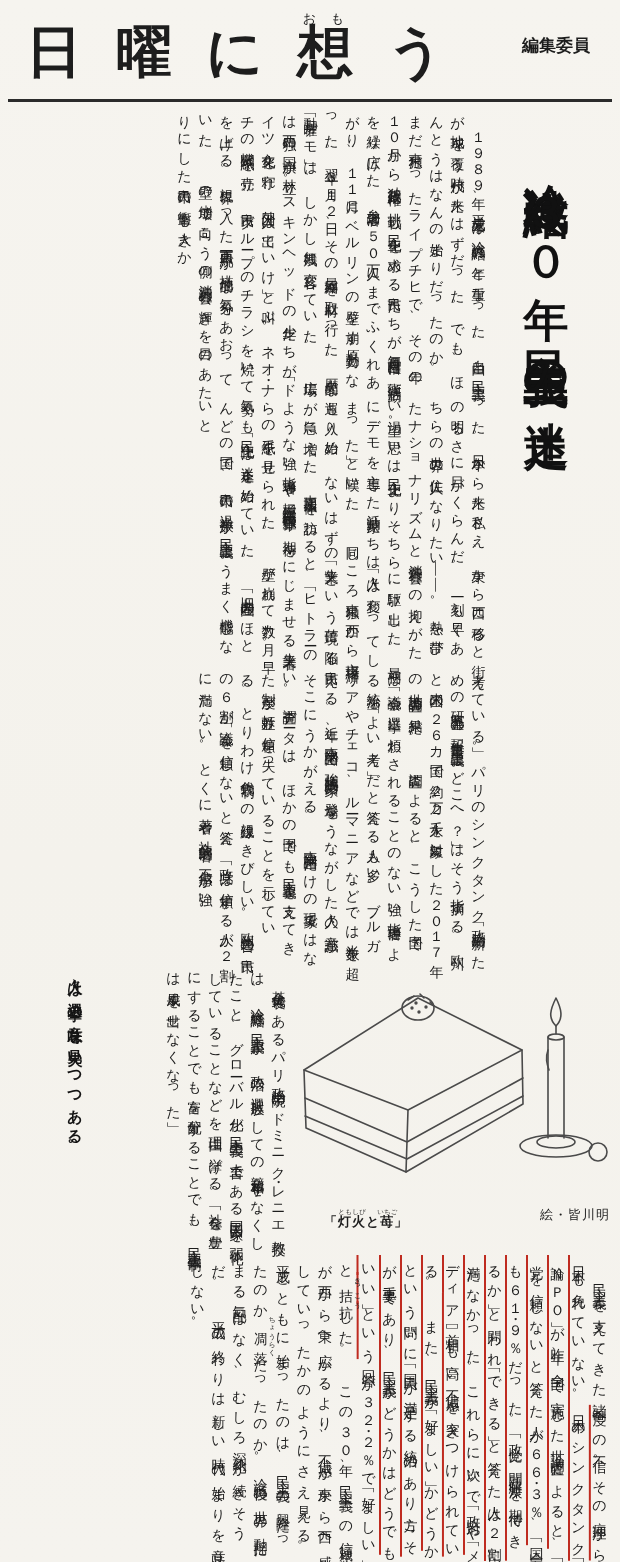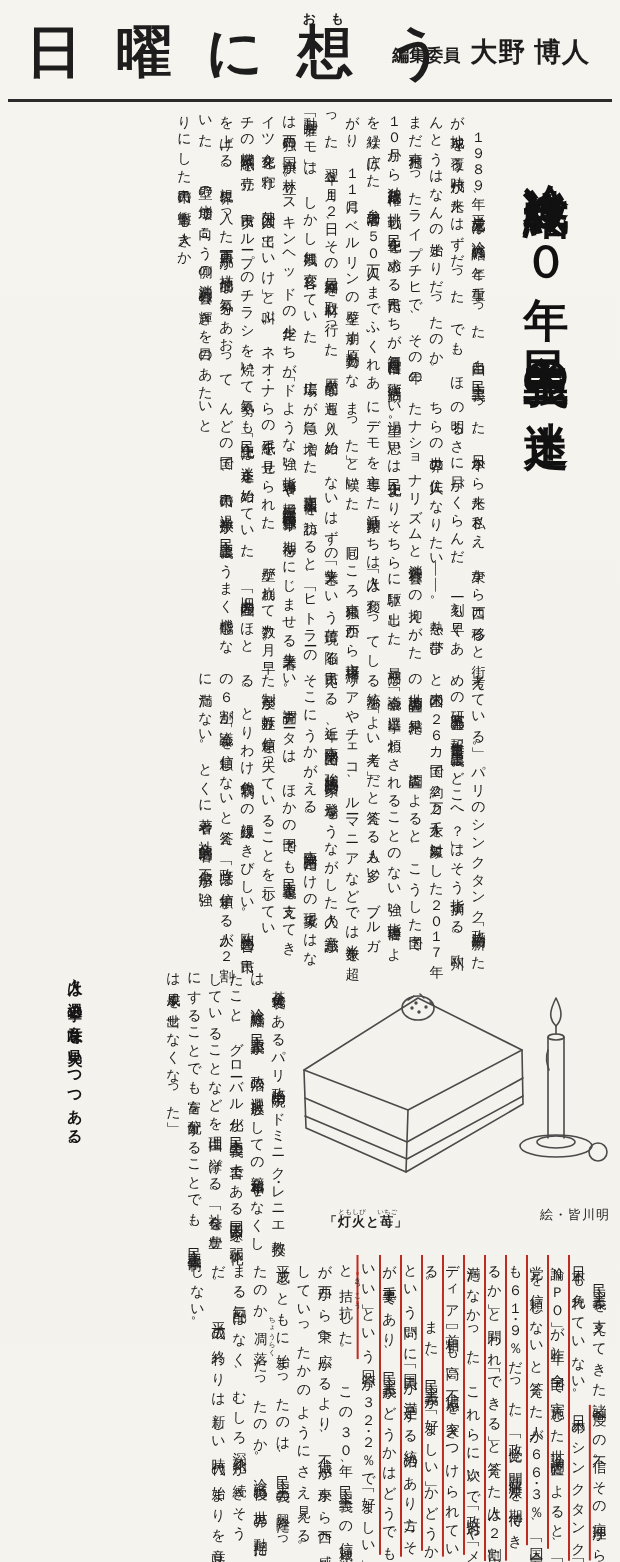--- a/index.html
+++ b/index.html
@@ -8,21 +8,21 @@
     background:linear-gradient(180deg,#f6f4ef 0%,#f4f2ec 55%,#f5f3ee 100%);
     font-family:"Liberation Serif","DejaVu Serif",serif;
     color:#1d1d1d;
     overflow:hidden;
   }
   .page{position:relative;width:620px;height:1562px;}
 
   
   .masthead{position:absolute;top:12px;left:26px;display:flex;align-items:flex-end;gap:34px;}
   .masthead .tchar{font-size:56px;font-weight:700;line-height:1;}
-  .masthead ruby rt{font-size:13px;letter-spacing:4px;font-weight:700;}
+  .masthead ruby rt{font-size:13px;letter-spacing:4px;font-weight:400;}
   .byline{position:absolute;top:34px;right:30px;display:flex;align-items:baseline;gap:10px;white-space:nowrap;}
   .byline .role{font-size:17px;font-weight:700;}
   .byline .name{font-size:27px;font-weight:700;letter-spacing:1px;}
   .rule{position:absolute;top:99px;left:8px;width:604px;border-top:3px solid #2b2b2b;}
 
   
   .vt{writing-mode:vertical-rl;text-orientation:mixed;}
   .band{
     position:absolute;
     font-size:14px;line-height:21px;letter-spacing:2px;
@@ -69,21 +69,20 @@
   <header>
     <div class="masthead">
       <span class="tchar">日</span>
       <span class="tchar">曜</span>
       <span class="tchar">に</span>
       <span class="tchar"><ruby><span>想</span><rt>おも</rt></ruby></span>
       <span class="tchar">う</span>
     </div>
     <div class="byline">
       <span class="role">編集委員</span>
-      <span class="name">大野 博人</span>
     </div>
   </header>
   <div class="rule"></div>
 
   <div class="headline vt">冷戦終結３０年　民主主義の迷走</div>
 
   <div id="band1" class="band vt">　１９８９年、平成元年は冷戦終結の年と重なった。自由と民主主義が地球を覆う時代が来たはずだった。でも、ほんとうはなんの始まりだったのか。　まだ東独だったライプチヒで、その年の１０月から独裁政権に挑戦し民主化を求める市民たちが毎週月曜日に街頭活動を繰り広げた。参加者は５０万人にまでふくれあがり、１１月にベルリンの壁を崩す原動力となった。翌年３月１２日、その最終回を取材に行った。歴史的な運動「月曜デモ」は、しかし無残に変容していた。　広場には西独の国旗が林立。スキンヘッドの少年たちが「ドイツ文化を守れ、外国人は出ていけ」と叫ぶ。ネオ・ナチの機関紙を売り、市民グループのチラシを焼いて気勢を上げる。視界に入った東西統一が排他的な気分をあおっていた。　壁の崩壊で向こう側の消費社会の輝きを目のあたりにした市民の衝撃も大きか</div>
   <div id="band2" class="band vt">った。日本から来た私さえ、東から西に移ると街の明るさに目がくらんだ。　一刻も早くあちらの世界の住人になりたい――。熱を帯びたナショナリズムと消費社会への抑えがたい渇望。思いは民主化よりそちらに駆け出した。最初にデモを主導した活動家たちは「人々は変わってしまった」と嘆いた。　同じころ東独に西から市場経済も入り始め、ないはずの「失業」という苦境に陥る市民が急に増えた。支援団体を訪ねると、「ヒトラーのような強い指導者」や極左組織「西独赤軍」へ期待をにじませる失業者らの手紙を見せられた。　壁が崩れて数カ月。早くも「民主化」は迷走を始めていた。　「旧共産圏のほとんどの国で、市民の過半数が民主主義はうまく機能しないと</div>
   <div id="band3" class="band vt">考えている」。パリのシンクタンク「政治刷新のための研究基金」の報告書「民主主義はどこへ？」はそう指摘する。欧州と米国の２６カ国で約２万２千人を対象にした２０１７年の世論調査の結果だ。　調査によると、こうした国々では「議会や選挙に煩わされることのない強い指導者」による統治を「よい考え」だと答える人も多い。ブルガリアやチェコ、ルーマニアなどでは半数を超える。近年、東欧諸国で強権的政治家の登場をうながした人々の意識がそこにうかがえる。　東欧諸国だけの現象ではない。調査データは、ほかの国々でも民主主義を支えてきた制度が軒並み信頼を失っていることを示している。とりわけ代表制への視線はきびしい。欧州連合の市民の６割が「議会」を信頼しないと答え、「政党」は信頼する人が２割に満たない。とくに若者や社会的弱者に不信感が強い。</div>
   <div id="band4" class="band vt">　基金代表であるパリ政治学院のドミニク・レニエ教授は、冷戦終結で民主主義が、政治の選択肢としての競合相手をなくしたこと、グローバル化が民主主義の土台である国民国家を弱体化していることなどを理由に挙げる。「社会を豊かにすることでも富を分配することでも、民主主義体制は成果を出せなくなった」</div>

